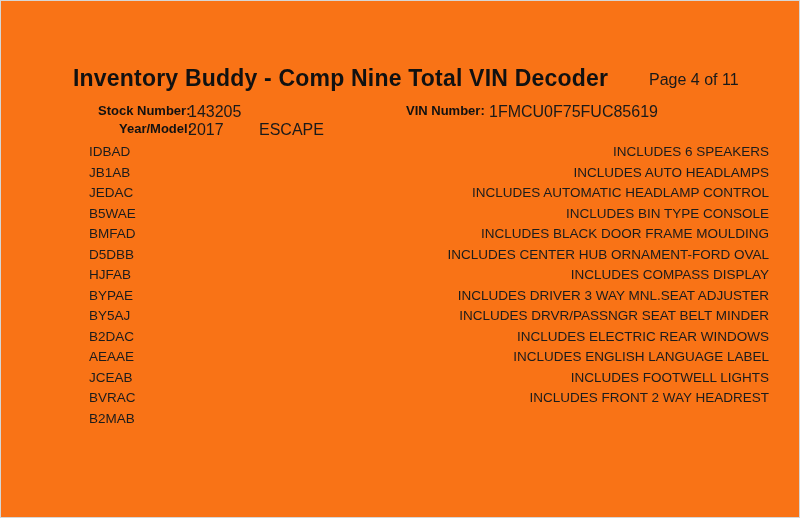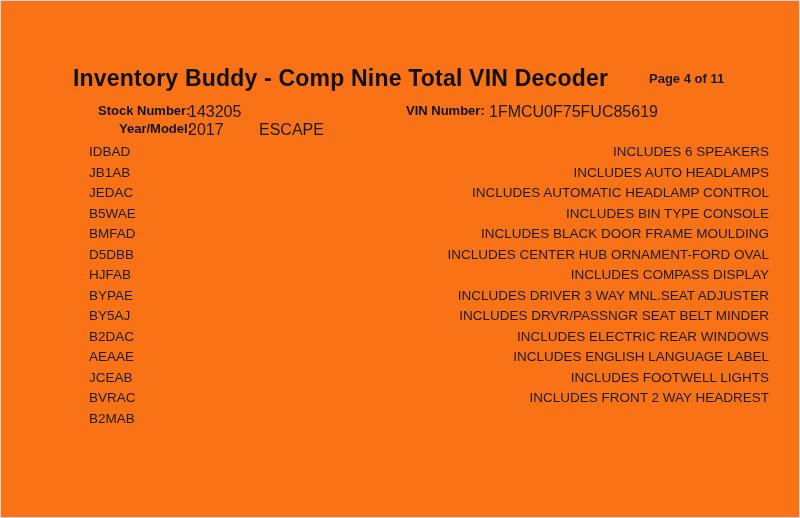--- a/index.html
+++ b/index.html
@@ -25,24 +25,23 @@
     font-size: 23px;
     font-weight: bold;
     color: #111111;
     letter-spacing: 0.2px;
     white-space: nowrap;
   }
   .page-num {
     position: absolute;
     left: 648px;
     top: 70px;
-    font-size: 13px;
+    font-size: 16px;
     color: #1a1a1a;
     white-space: nowrap;
-    font-weight: bold;
   }
   .meta-label {
     position: absolute;
     font-size: 13px;
     font-weight: bold;
     color: #111111;
     white-space: nowrap;
     text-align: right;
   }
   .meta-value {

